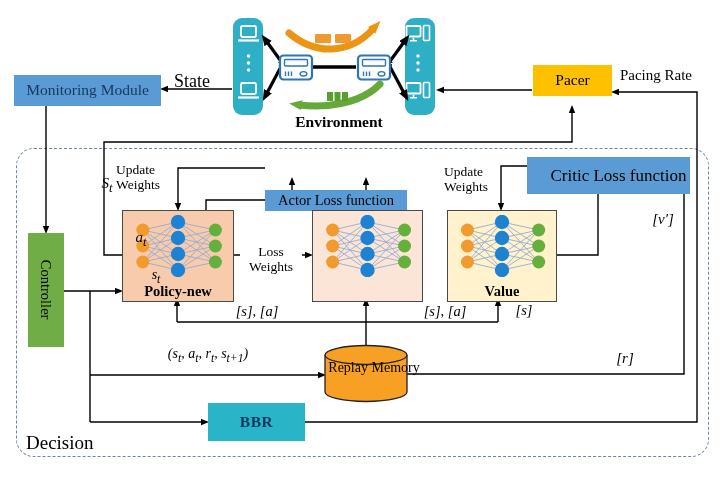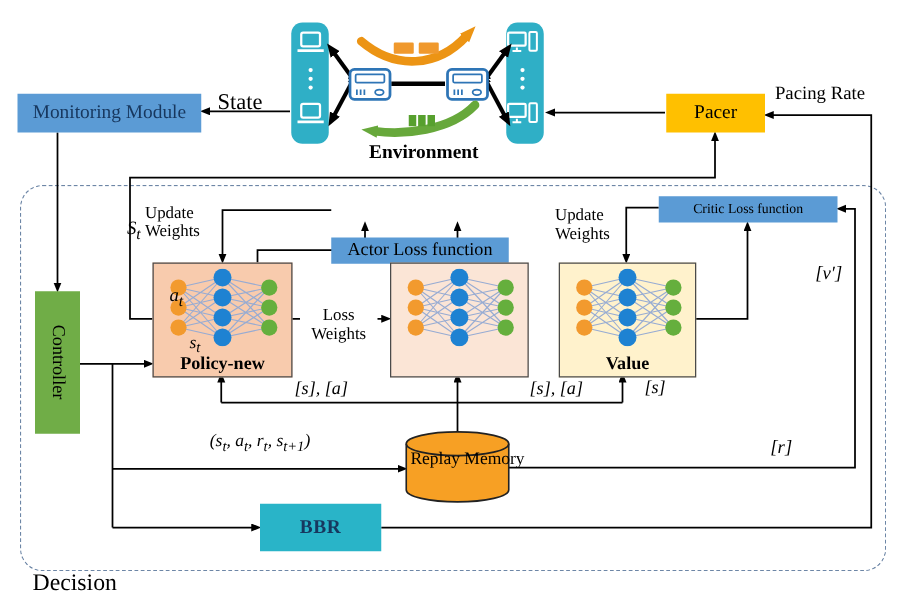--- a/index.html
+++ b/index.html
@@ -7,41 +7,41 @@
           font-family:"Liberation Serif",serif;color:#000;}
   #wires{position:absolute;left:0;top:0;z-index:2;}
   #decision-region{position:absolute;left:16px;top:148px;width:691px;height:307px;
           border:1.6px dashed var(--dash,#6d86a6);border-radius:18px;z-index:1;}
   .box{position:absolute;display:flex;align-items:center;justify-content:center;
        text-align:center;z-index:3;line-height:1.05;}
   .lbl{position:absolute;z-index:4;text-align:center;line-height:1.13;}
   .math{font-style:italic;padding-left:48px;}
   #mon{left:14px;top:75px;width:147px;height:31px;background:var(--blue,#5B9BD5);
        color:#17375E;font-size:15.5px;}
-  #pacer{left:533px;top:75px;width:79px;height:31px;background:var(--gold,#FFC000);font-size:15.5px;}
+  #pacer{left:533px;top:65px;width:79px;height:31px;background:var(--gold,#FFC000);font-size:15.5px;}
   #actor-loss{left:265px;top:158px;width:142px;height:21px;background:var(--blue,#5B9BD5);font-size:14.5px;margin-top:32px;}
-  #critic-loss{left:527px;top:157px;width:143px;height:21px;background:var(--blue,#5B9BD5);font-size:11px;}
+  #critic-loss{left:527px;top:157px;width:143px;height:37px;background:var(--blue,#5B9BD5);font-size:17px;padding-left:20px;}
   #controller{left:28px;top:233px;width:36px;height:114px;background:var(--green,#70AD47);font-size:14.5px;}
   #controller span{transform:rotate(90deg);white-space:nowrap;}
   #bbr{left:208px;top:403px;width:97px;height:38px;background:var(--teal,#29B4C8);
        color:#17375E;font-weight:bold;font-size:15.5px;letter-spacing:.5px;}
   .nnbox{position:absolute;z-index:3;background:#F8CBAD;border:1.4px solid #4a4a4a;}
   #policy-new{left:122px;top:210px;width:110px;height:90px;background:var(--pnew,#F8CBAD);border-width:1.8px;}
   #policy-old{left:312px;top:210px;width:109px;height:90px;background:var(--pold,#FBE5D6);}
   #value-net{left:447px;top:210px;width:108px;height:90px;background:var(--valuebg,#FFF2CC);}
   .nnbox svg.nn{position:absolute;left:0;top:4px;}
   .nnlabel{position:absolute;left:0;bottom:1px;width:100%;text-align:center;
        font-weight:bold;font-size:14.5px;}
   #state-lbl{left:168px;top:71px;width:48px;font-size:18px;}
   #pacing-lbl{left:610px;top:67px;width:92px;font-size:15px;}
   #env-lbl{left:288px;top:113px;width:102px;font-size:15.5px;font-weight:bold;}
   #uw-actor{left:116px;top:162px;width:60px;font-size:13.5px;text-align:left;}
   #uw-critic{left:444px;top:164px;width:60px;font-size:13.5px;text-align:left;}
   #copy-w{left:240px;top:242px;width:62px;font-size:13.5px;background:#fff;padding:2px 0;z-index:5;}
-  #decision-lbl{left:26px;top:432px;width:90px;font-size:19px;text-align:left;margin-top:24px;}
+  #decision-lbl{left:26px;top:432px;width:90px;font-size:19px;text-align:left;}
   #st-cap{left:46px;top:175px;width:26px;font-size:15px;}
   #at-lbl{left:80px;top:229px;width:26px;font-size:15px;}
   #st-lbl{left:95px;top:267px;width:26px;font-size:14px;}
   #tuple-lbl{left:104px;top:346px;width:112px;font-size:14px;}
   #sa1{left:181px;top:303px;width:56px;font-size:14.5px;}
   #sa2{left:369px;top:303px;width:56px;font-size:14.5px;}
   #s3{left:462px;top:302px;width:28px;font-size:14.5px;}
   #vprime{left:597px;top:211px;width:36px;font-size:15px;}
   #r-lbl{left:563px;top:350px;width:28px;font-size:15px;}
   #replay-lbl{left:327px;top:359px;width:94px;font-size:14px;z-index:4;position:absolute;

